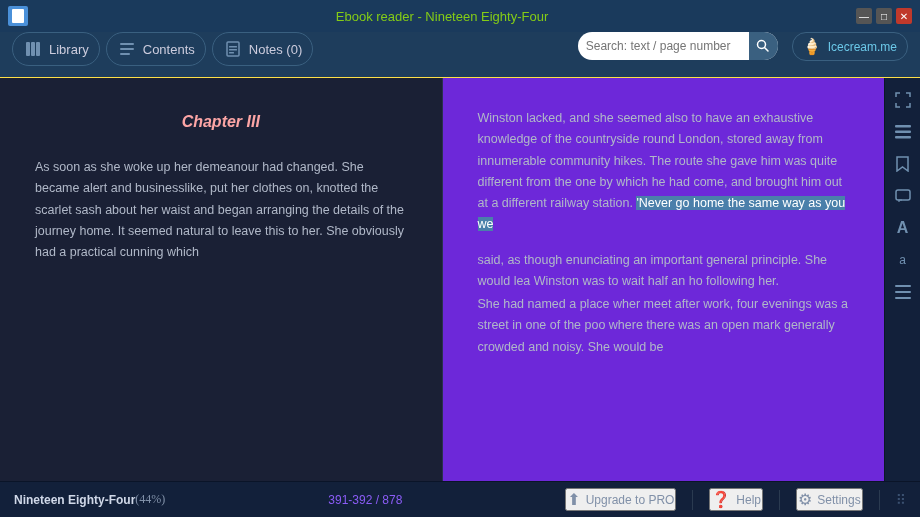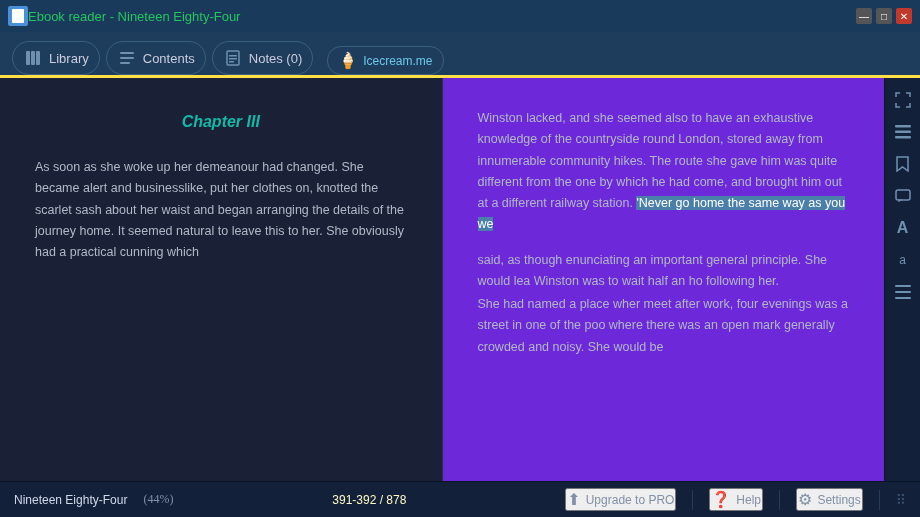--- a/index.html
+++ b/index.html
@@ -11,36 +11,36 @@
       background: #1a3a5c;
       display: flex;
       align-items: center;
       justify-content: space-between;
       padding: 0 8px;
       user-select: none;
     }
     .title-bar-left { display: flex; align-items: center; gap: 6px; }
     .title-bar-icon { width: 20px; height: 20px; background: #4a90d9; border-radius: 2px; display: flex; align-items: center; justify-content: center; }
     .title-bar-icon-inner { width: 12px; height: 14px; background: #fff; border-radius: 1px; }
-    .title-bar-title { color: #22c55e; font-size: 13px; flex: 1; text-align: left; }
+    .title-bar-title { color: #84cc16; font-size: 13px; flex: 1; text-align: center; }
     .title-bar-controls { display: flex; gap: 4px; }
     .title-btn { width: 16px; height: 16px; border-radius: 2px; display: flex; align-items: center; justify-content: center; font-size: 10px; cursor: pointer; color: #fff; }
     .title-btn-min { background: #555; }
     .title-btn-max { background: #555; }
     .title-btn-close { background: #c0392b; }
 
     
     .toolbar {
       height: 46px;
       background: #1e3d5c;
       display: flex;
-      align-items: flex-end;
+      align-items: flex-start;
       padding: 0 12px;
       gap: 6px;
-      border-bottom: 3px solid #fde047;
+      border-bottom: 1px solid #fde047;
     }
     .toolbar-btn {
       display: flex;
       align-items: center;
       gap: 6px;
       padding: 6px 10px;
       border-radius: 18px;
       border: 1.5px solid #3a6080;
       background: transparent;
       color: #ccd;
@@ -119,21 +119,21 @@
       flex: 1;
       background: #6d28d9;
       padding: 30px 35px;
       color: #b0b8c8;
       font-size: 12.5px;
       line-height: 1.7;
       position: relative;
     }
     .chapter-title {
       text-align: center;
-      color: #14b8a6;
+      color: #fca5a5;
       font-size: 16px;
       font-weight: bold;
       margin-bottom: 22px;
       font-style: italic;
     }
     .text-highlight {
       background: #4a7faa;
       color: #fff;
     }
 
@@ -164,23 +164,23 @@
     .status-bar {
       height: 36px;
       background: #12203a;
       display: flex;
       align-items: center;
       padding: 0 14px;
       color: #8090a8;
       font-size: 12px;
       border-top: 1px solid #0a1428;
     }
-    .status-title { color: #d0d8e8; font-weight: normal; margin-right: 16px; }
+    .status-title { color: #d0d8e8; font-weight: bold; margin-right: 0; }
     .status-percent { color: #8090a8; font-family: Liberation Serif, serif; }
-    .status-pages { margin-left: auto; margin-right: auto; color: #fef9c3; }
+    .status-pages { margin-left: auto; margin-right: auto; color: #8b5cf6; }
     .status-actions { display: flex; gap: 16px; align-items: center; }
     .status-action-btn {
       display: flex;
       align-items: center;
       gap: 5px;
       color: #8090a8;
       cursor: pointer;
       font-size: 12px;
     }
     .status-action-icon { font-size: 16px; }
@@ -228,20 +228,29 @@
     <span class="toolbar-icon">
       <svg width="18" height="18" viewBox="0 0 18 18" fill="none">
         <rect x="3" y="2" width="12" height="14" rx="1" stroke="#7090b0" stroke-width="1.5" fill="none"></rect>
         <rect x="5" y="6" width="8" height="1.5" rx="0.5" fill="#7090b0"></rect>
         <rect x="5" y="9" width="8" height="1.5" rx="0.5" fill="#7090b0"></rect>
         <rect x="5" y="12" width="5" height="1.5" rx="0.5" fill="#7090b0"></rect>
       </svg>
     </span>
     <span>Notes (0)</span>
   </button>
+  <div class="toolbar-search">
+    <input type="text" placeholder="Search: text / page number" style="">
+    <button class="toolbar-search-btn">
+      <svg width="14" height="14" viewBox="0 0 14 14" fill="none">
+        <circle cx="5.5" cy="5.5" r="4" stroke="#fff" stroke-width="1.5"></circle>
+        <line x1="8.5" y1="8.5" x2="12" y2="12" stroke="#fff" stroke-width="1.5" stroke-linecap="round"></line>
+      </svg>
+    </button>
+  </div>
   <button class="icecream-btn">
     <span class="icecream-icon">🍦</span>
     <span>Icecream.me</span>
   </button>
 </div>
 
 <div class="main-content">
   <div class="book-pages">
 
     <div class="page-left">

